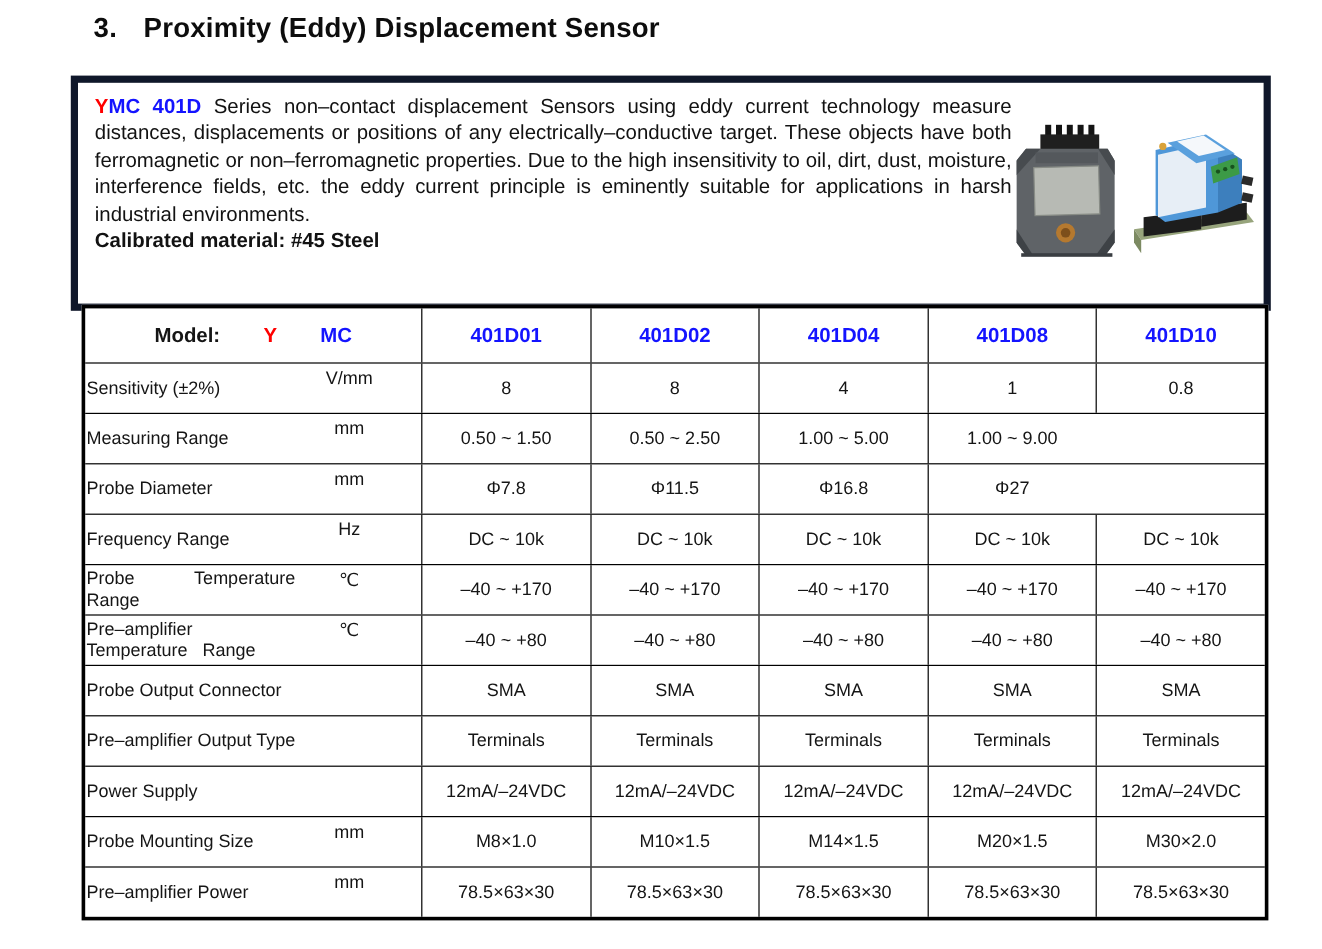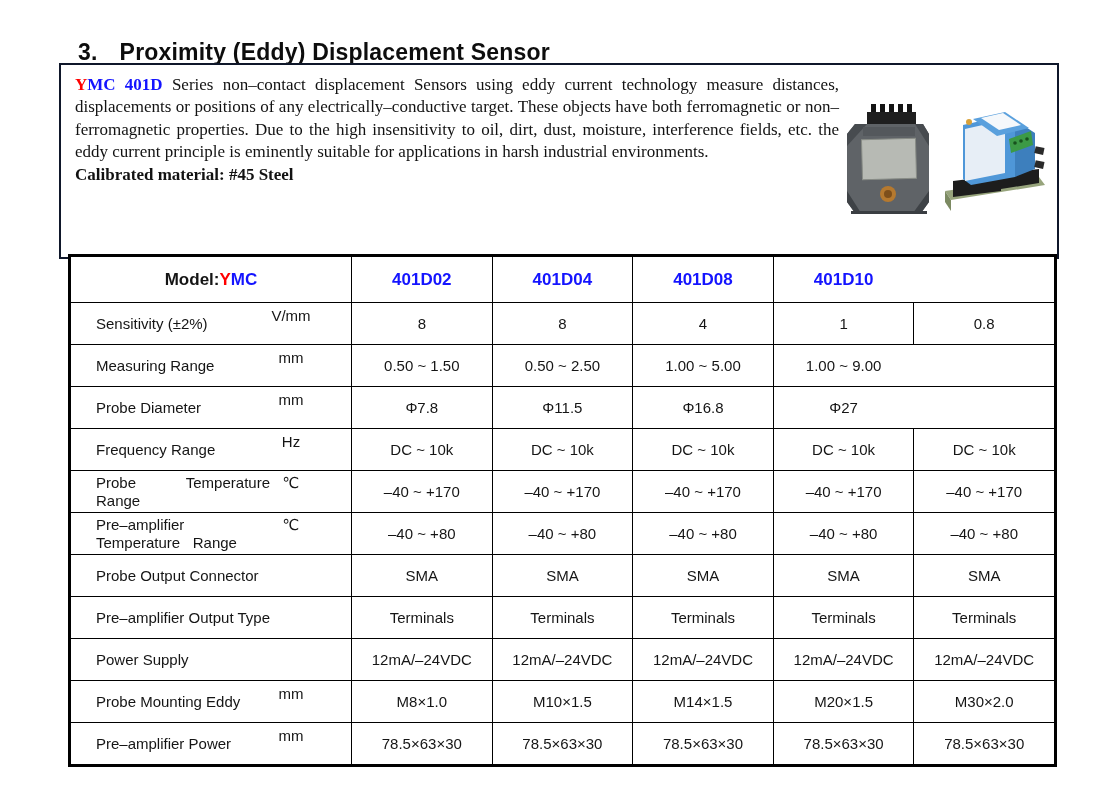--- a/index.html
+++ b/index.html
@@ -3,27 +3,27 @@
 <meta charset="utf-8">
 <style>
   html,body{margin:0;padding:0;background:#ffffff;}
   body{
     width:1102px;height:791px;position:relative;overflow:hidden;
     font-family:"Liberation Sans","DejaVu Sans",sans-serif;color:#111;
   }
   
   .heading{
     position:absolute;left:78px;top:10px;
-    font-size:23px;font-weight:bold;color:#0d0d0d;letter-spacing:.2px;margin-top:29px;
+    font-size:23px;font-weight:bold;color:#0d0d0d;letter-spacing:.2px;
   }
   .heading .num{margin-right:22px;}
   
   .intro-box{
     position:absolute;left:59px;top:63px;width:1000px;height:196px;
-    border:2px solid #0f172a;box-sizing:border-box;display:flex;font-family:Liberation Serif, serif;
+    border:6px solid #0f172a;box-sizing:border-box;display:flex;
   }
   .intro-text{
     width:782px;box-sizing:border-box;
     padding:9px 4px 0 14px;
     font-size:17px;line-height:22.4px;text-align:justify;color:#121212;
   }
   .intro-text .red{color:#ff0000;font-weight:bold;}
   .intro-text .blue{color:#1414ff;font-weight:bold;}
   .calibrated{font-weight:bold;}
   .intro-images{
@@ -38,27 +38,27 @@
   .tr{display:grid;grid-template-columns:280px repeat(5,1fr);}
   .spec-table > .tr + .tr{border-top:1px solid #000;}
   .td{
     border-left:1px solid #000;
     display:flex;align-items:center;justify-content:center;
     min-height:41px;font-size:15px;color:#151515;box-sizing:border-box;
     text-align:center;
   }
   .tr .td:first-child{border-left:none;}
   .tr.head .td{min-height:45px;font-size:17px;font-weight:bold;}
-  .model-cell{justify-content:center;}
+  .model-cell{justify-content:center;gap:36px;}
   .model-cell .red{color:#ff0000;}
   .model-cell .blue{color:#1414ff;}
   .col-model{color:#1414ff;}
   .label-cell{
     justify-content:flex-start;position:relative;
-    padding-left:25px;text-align:left;
+    padding-left:1px;text-align:left;
   }
   .lbl{white-space:pre-wrap;line-height:18px;max-width:238px;}
   .unit{
     position:absolute;right:24px;top:0;bottom:17px;width:72px;
     display:flex;align-items:center;justify-content:center;white-space:nowrap;
   }
 </style>
 </head>
 <body>
 
@@ -119,20 +119,21 @@
   </div>
 </div>
 
 <div class="spec-table">
   <div class="tr head">
     <div class="td model-cell">
       <span>Model: </span>
         <span class="red">Y</span>
         <span class="blue">MC</span>
     </div>
+    <div class="td col-model">401D01</div>
     <div class="td col-model">401D02</div>
     <div class="td col-model">401D04</div>
     <div class="td col-model">401D08</div>
     <div class="td col-model">401D10</div>
   </div>
 
   <div class="tr">
     <div class="td label-cell">
       <span class="lbl">Sensitivity (±2%)</span>
       <span class="unit">V/mm</span>
@@ -235,21 +236,21 @@
     </div>
     <div class="td val">12mA/–24VDC</div>
     <div class="td val">12mA/–24VDC</div>
     <div class="td val">12mA/–24VDC</div>
     <div class="td val">12mA/–24VDC</div>
     <div class="td val">12mA/–24VDC</div>
   </div>
 
   <div class="tr">
     <div class="td label-cell">
-      <span class="lbl">Probe Mounting Eddy</span>
+      <span class="lbl">Probe Mounting Size</span>
       <span class="unit">mm</span>
     </div>
     <div class="td val">M8×1.0</div>
     <div class="td val">M10×1.5</div>
     <div class="td val">M14×1.5</div>
     <div class="td val">M20×1.5</div>
     <div class="td val">M30×2.0</div>
   </div>
 
   <div class="tr">

